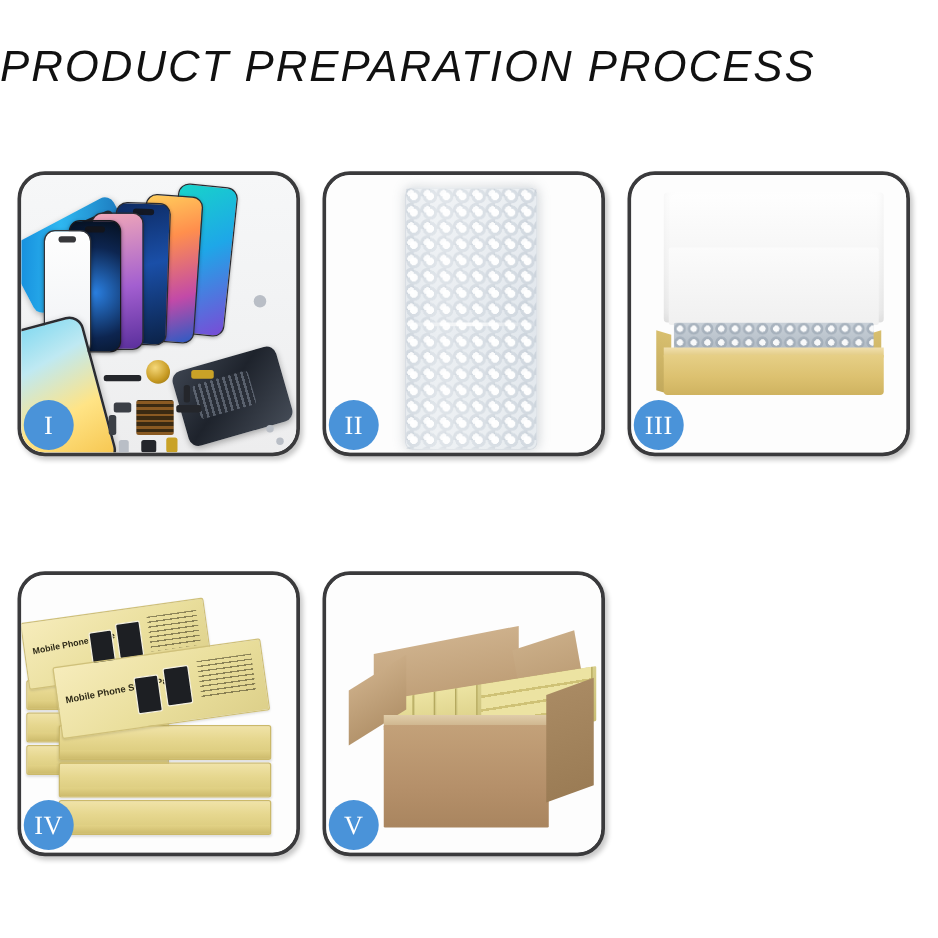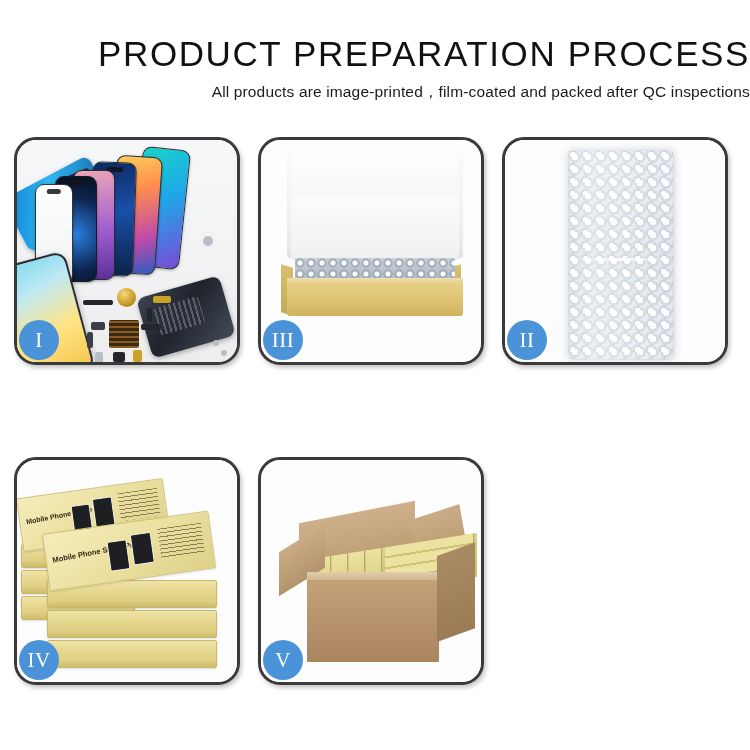--- a/index.html
+++ b/index.html
@@ -19,21 +19,22 @@
     inset: 0;
     background: #ffffff;
   }
 
   
   .header {
     position: absolute;
     top: 34px;
     left: 0;
     width: 750px;
-    text-align: right;
+    text-align: left;
+    font-style: italic;
   }
   .title {
     font-family: "Liberation Sans", sans-serif;
     font-size: 35px;
     font-weight: 400;
     letter-spacing: 1.6px;
     color: #111111;
     line-height: 40px;
     margin: 0;
     white-space: nowrap;
@@ -366,21 +367,20 @@
     background: rgba(120,95,62,0.45); border-radius: 2px;
   }
 </style>
 </head>
 <body>
 
 <div class="page">
 
   <div class="header">
     <h1 class="title">PRODUCT PREPARATION PROCESS</h1>
-    <p class="subtitle">All products are image-printed，film-coated and packed after QC inspections</p>
   </div>
 
   <div class="grid">
 
     <div class="panel">
       <div class="panel-media p1">
         <div class="ph-tilt"></div>
         <div class="ph ph-a"></div>
         <div class="ph ph-b"></div>
         <div class="ph ph-c">
@@ -407,39 +407,39 @@
         <div class="part silver" style="left:78px; top:212px; width:8px; height:14px;"></div>
         <div class="part gold" style="left:116px; top:210px; width:9px; height:12px;"></div>
         <div class="part silver" style="left:196px; top:200px; width:6px; height:6px; border-radius:50%;"></div>
         <div class="part silver" style="left:204px; top:210px; width:6px; height:6px; border-radius:50%;"></div>
         <div class="part silver" style="left:186px; top:96px; width:10px; height:10px; border-radius:50%;"></div>
       </div>
       <div class="badge">I</div>
     </div>
 
     <div class="panel">
+      <div class="panel-media p2">
+        <div class="bubble-sheet"></div>
+        <div class="bubble-seam"></div>
+        <div class="bubble-glow"></div>
+      </div>
+      <div class="badge">II</div>
+    </div>
+
+    <div class="panel">
       <div class="panel-media p3">
         <div class="box3-lid"></div>
         <div class="box3-foam"></div>
         <div class="box3-sideL"></div>
         <div class="box3-sideR"></div>
         <div class="box3-inner"></div>
         <div class="box3-rim"></div>
         <div class="box3-front"></div>
       </div>
       <div class="badge">III</div>
-    </div>
-
-    <div class="panel">
-      <div class="panel-media p2">
-        <div class="bubble-sheet"></div>
-        <div class="bubble-seam"></div>
-        <div class="bubble-glow"></div>
-      </div>
-      <div class="badge">II</div>
     </div>
 
     <div class="panel">
       <div class="panel-media p4">
         <div class="stack">
 
           <div class="kbox" style="left:4px; top:84px; width:112px; height:22px;">
               <span class="edge"></span>
             </div>
           <div class="kbox" style="left:4px; top:110px; width:112px; height:22px;">

